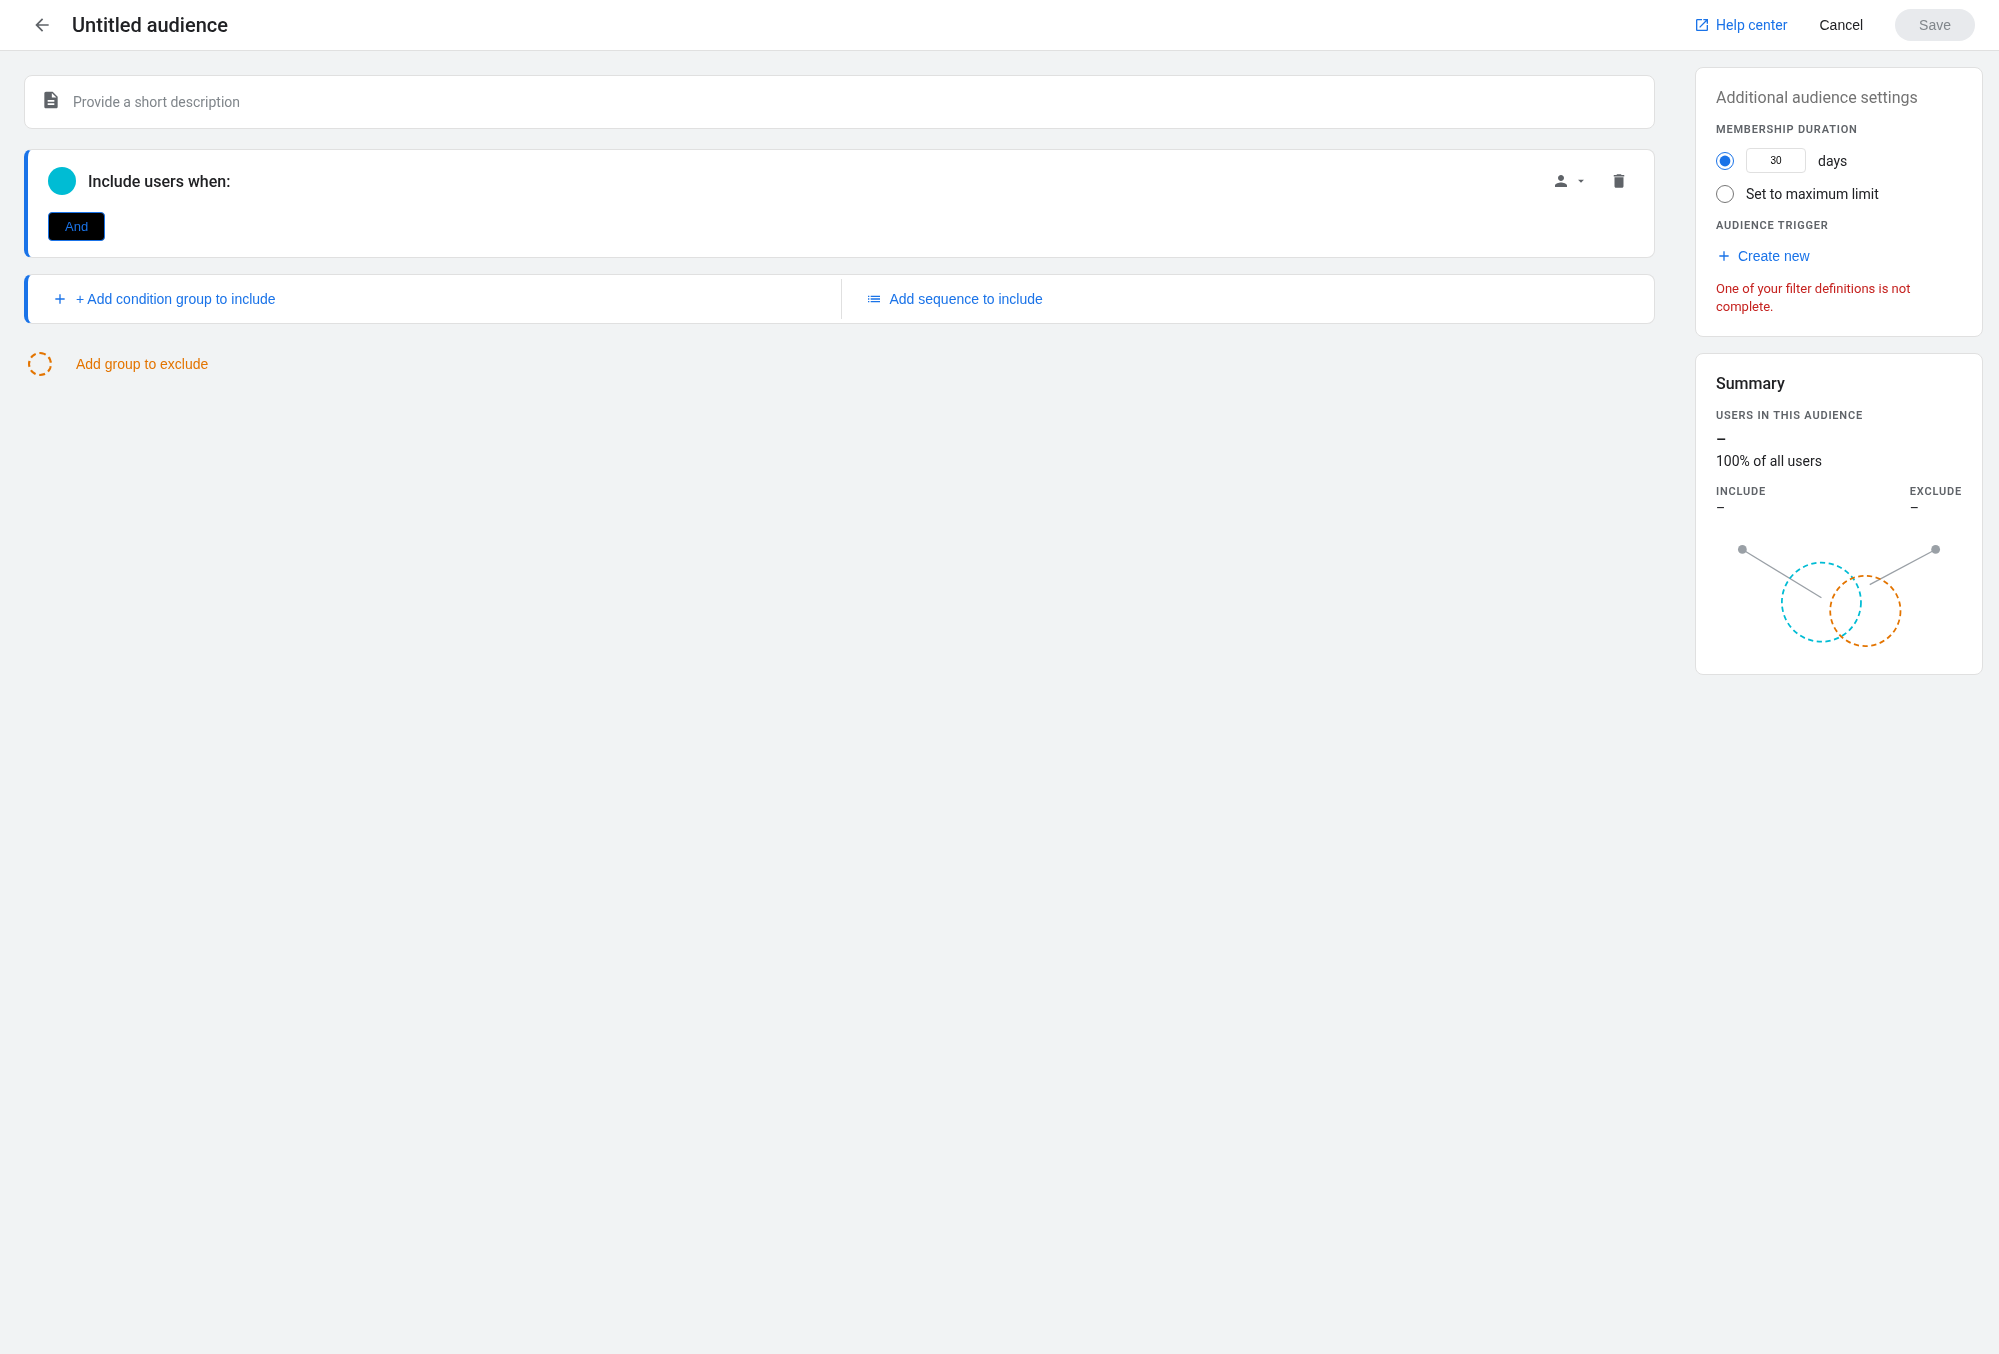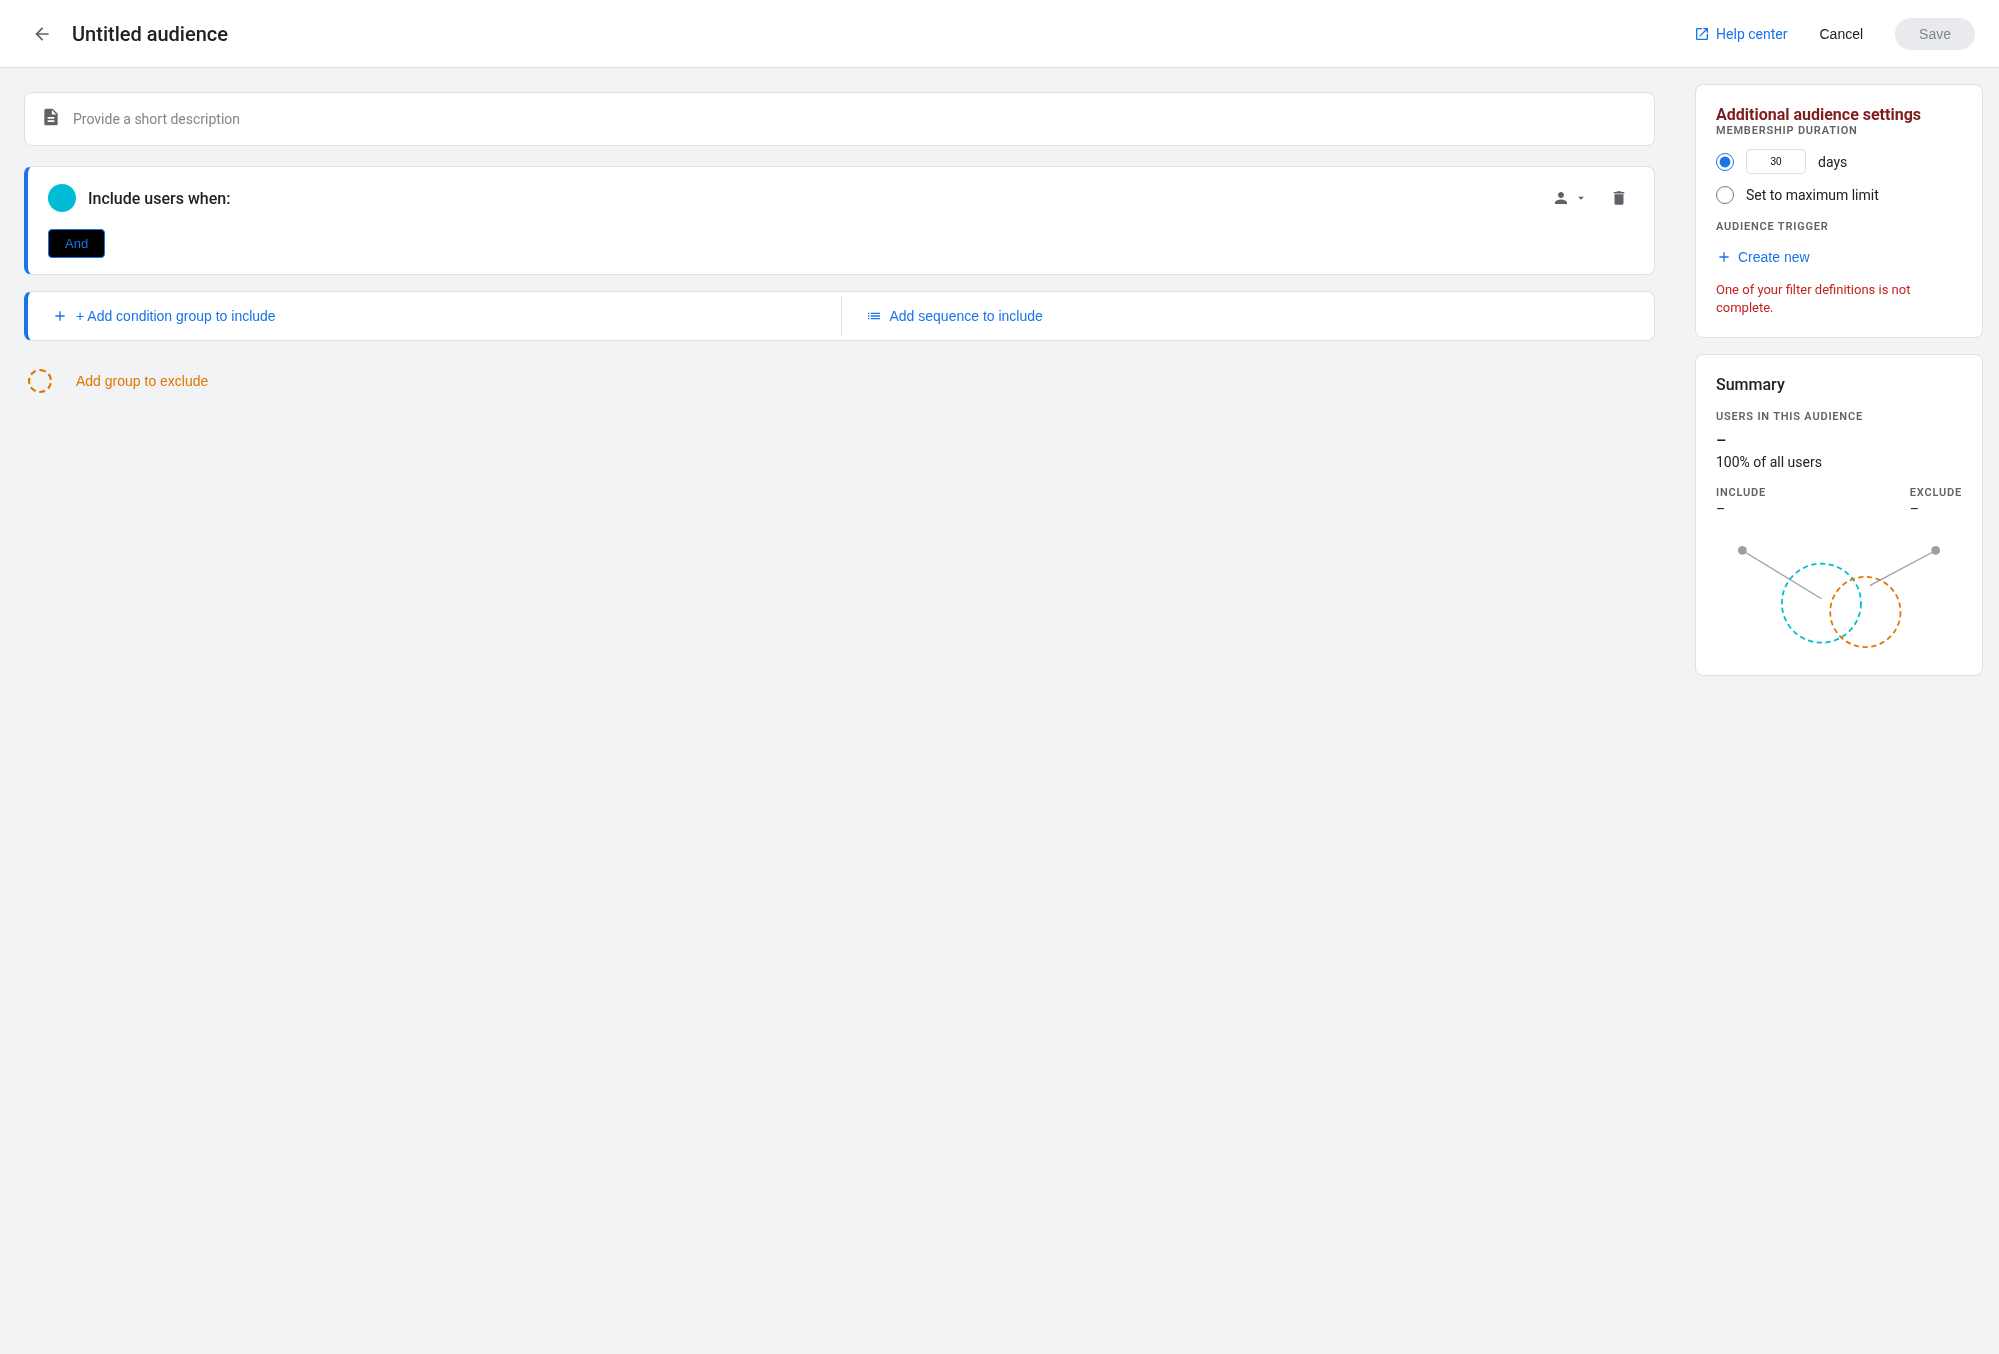--- a/index.html
+++ b/index.html
@@ -14,21 +14,21 @@
       flex-direction: column;
       height: 100vh;
       overflow: hidden;
     }
     
     .header {
       display: flex;
       align-items: center;
       background: #fff;
       padding: 0 24px;
-      height: 68px;
+      height: 51px;
       border-bottom: 1px solid #e0e0e0;
       flex-shrink: 0;
       gap: 12px;
     }
     .header-back-btn {
       background: none;
       border: none;
       cursor: pointer;
       padding: 8px;
       border-radius: 50%;
@@ -308,22 +308,23 @@
       gap: 16px;
     }
     .settings-card {
       background: #fff;
       border: 1px solid #e0e0e0;
       border-radius: 8px;
       padding: 20px;
     }
     .settings-card-title {
       font-size: 16px;
-      font-weight: 700;
-      color: #7f1d1d;
+      font-weight: 400;
+      color: #737373;
+      margin-bottom: 16px;
     }
     .section-label {
       font-size: 11px;
       font-weight: 600;
       letter-spacing: 0.8px;
       color: #5f6368;
       text-transform: uppercase;
       margin-bottom: 12px;
     }
     .radio-row {

